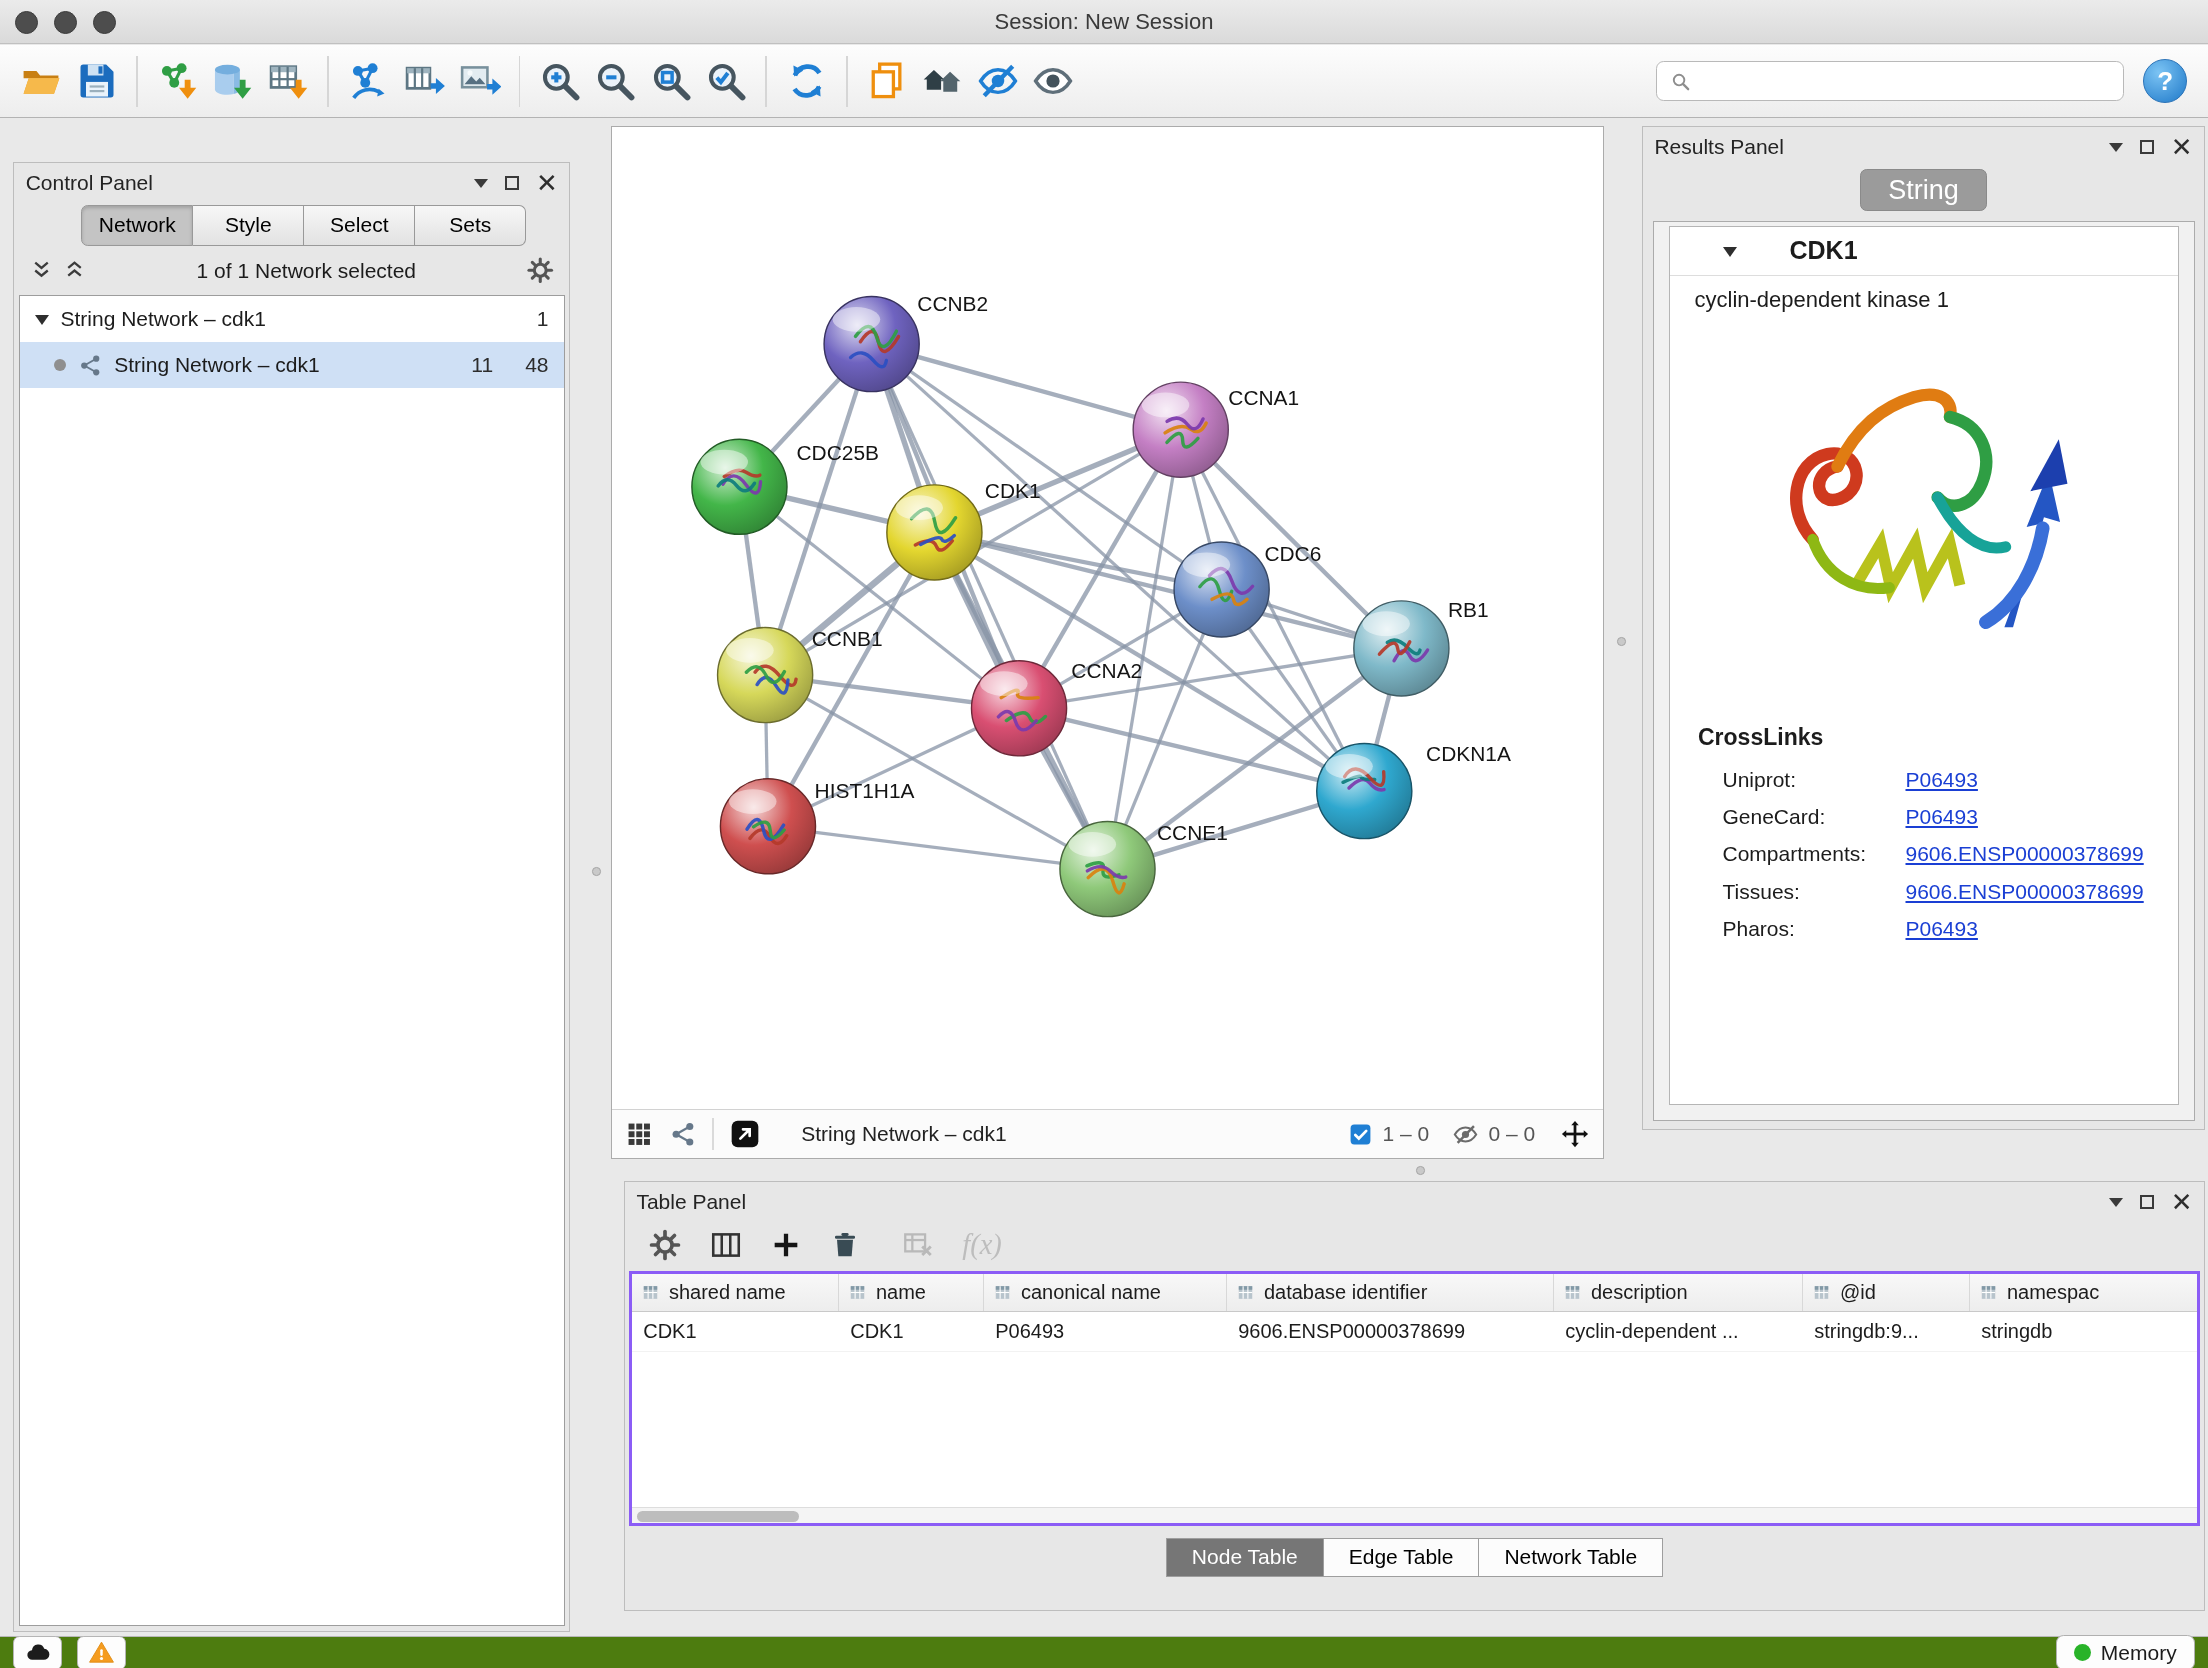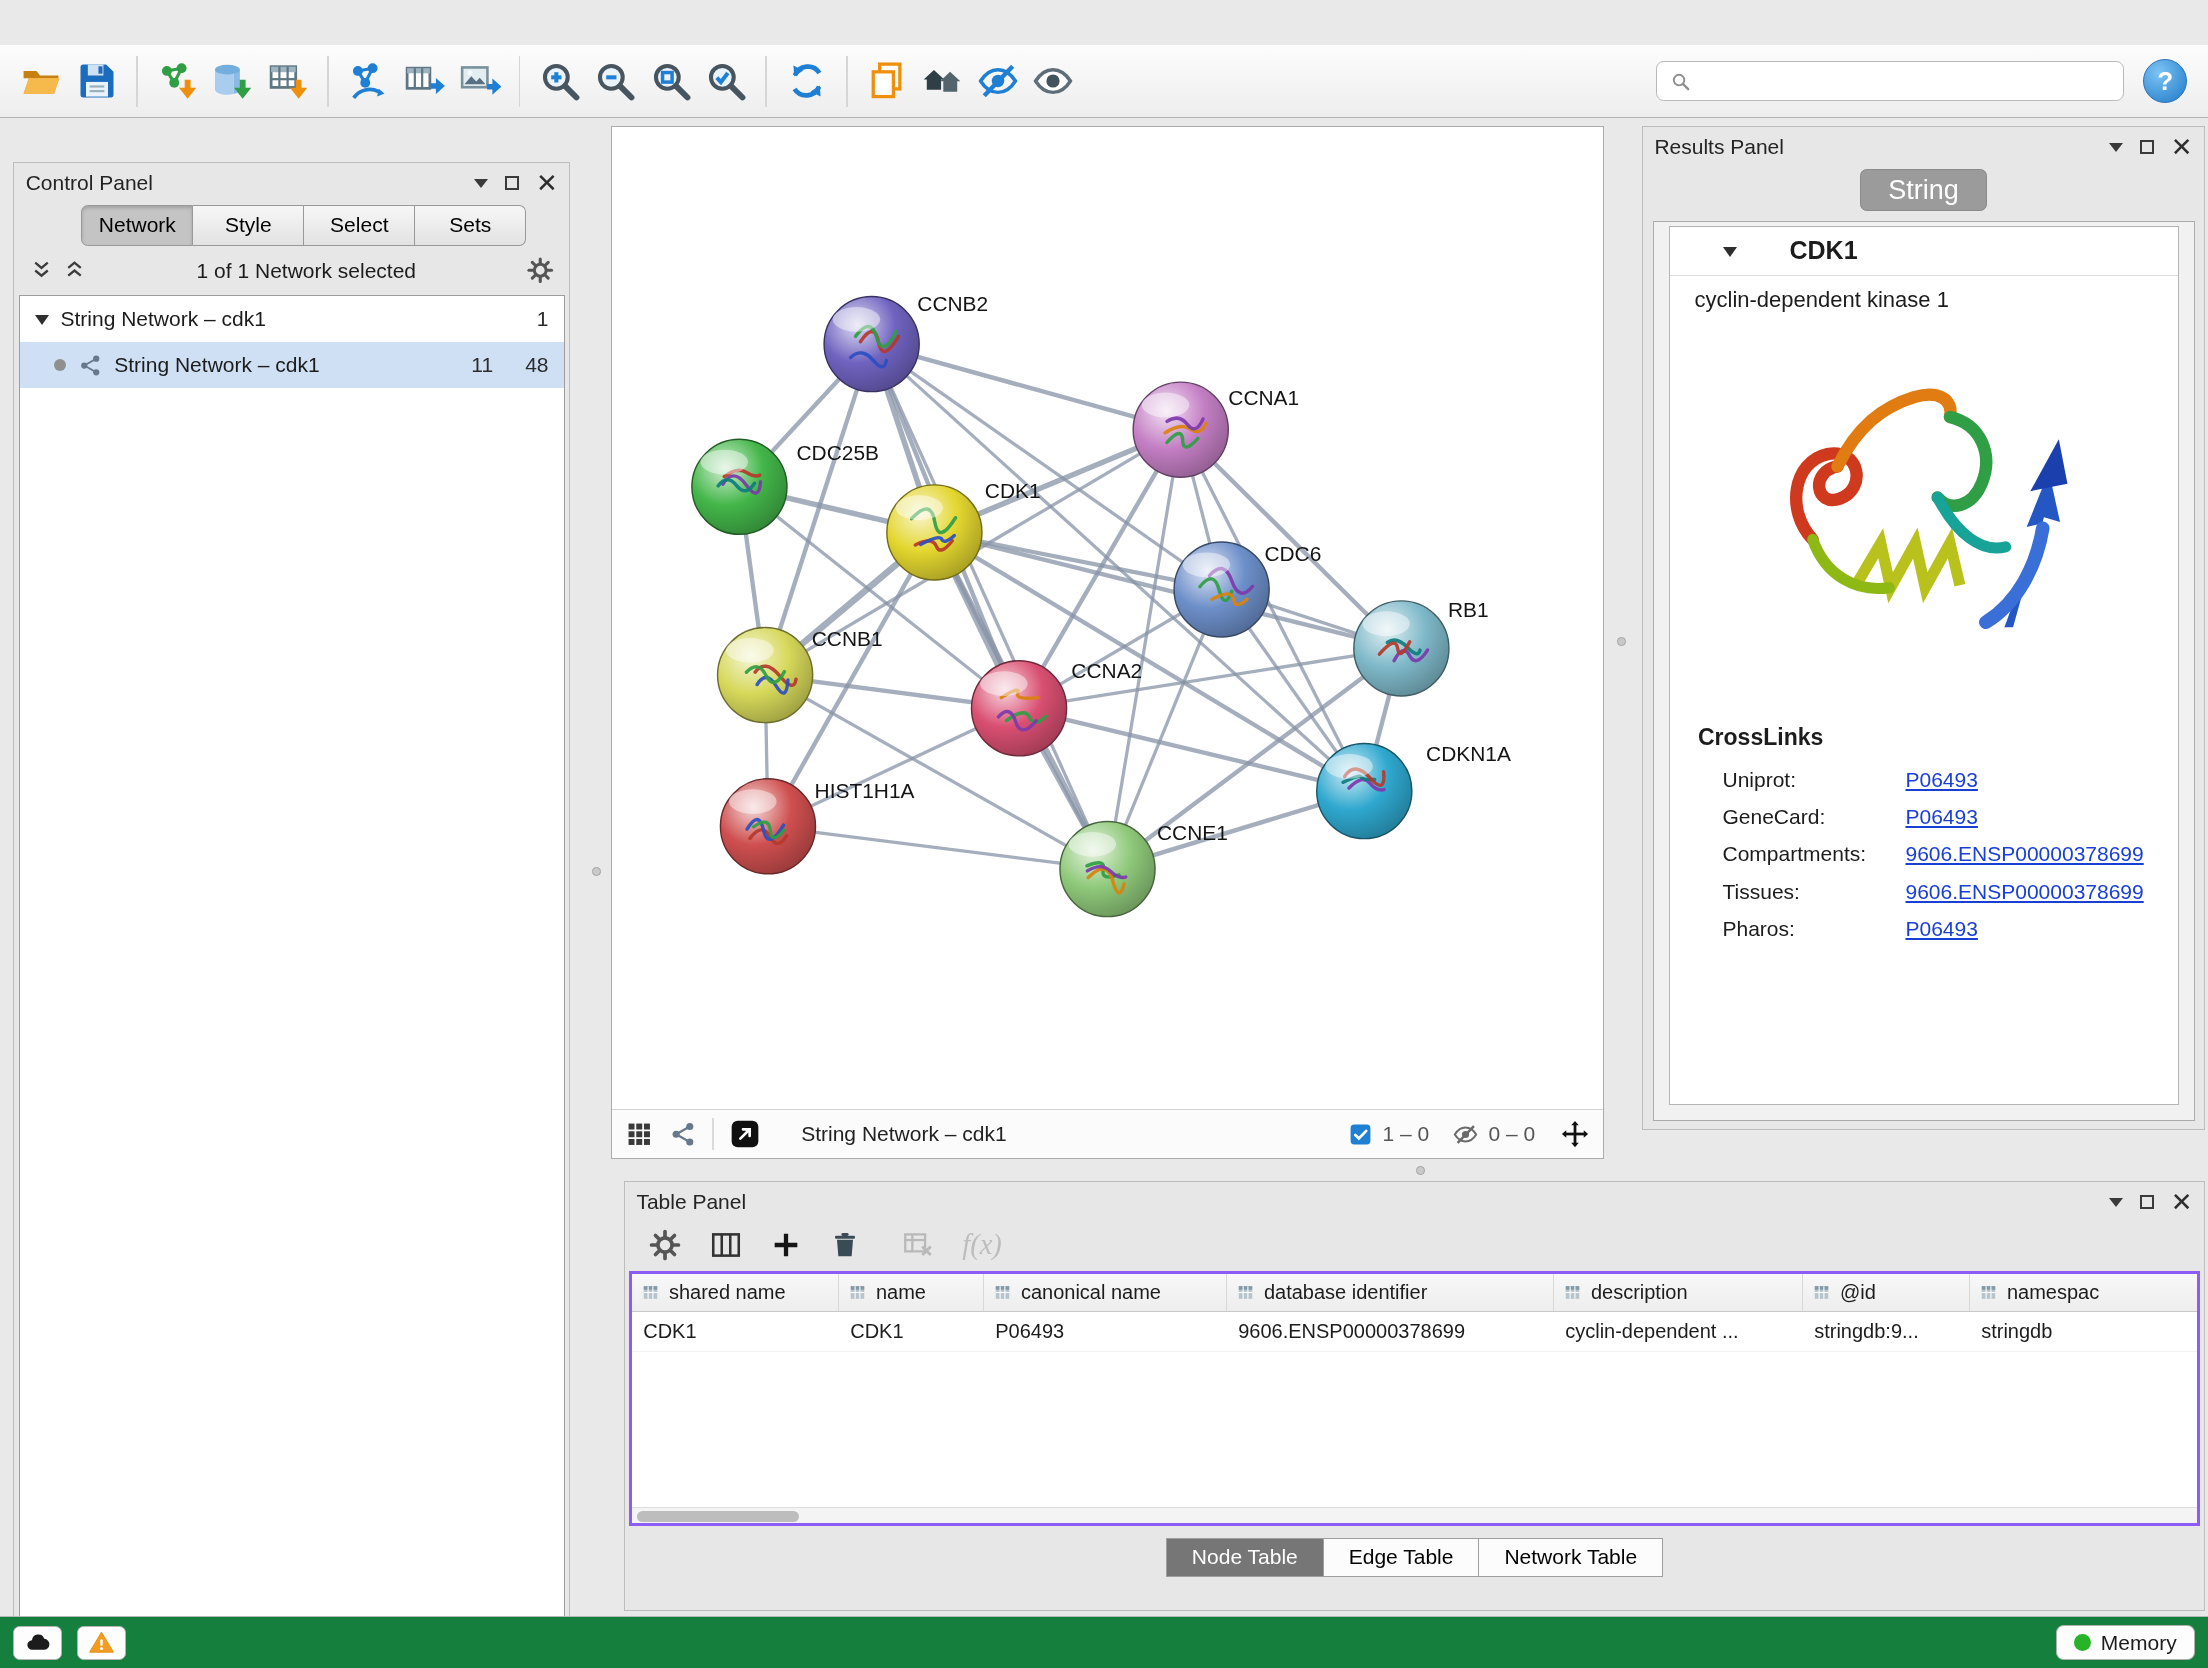--- a/index.html
+++ b/index.html
@@ -74,31 +74,37 @@
   .th{display:flex;align-items:center;gap:8.6px;padding:0 9.5px;border-right:1px solid #d8d8d8;font-size:20px;flex:none;}
   .nt-row{display:flex;height:40px;border-bottom:1px solid #f2f2f2;}
   .td{display:flex;align-items:center;padding:0 11.4px;font-size:20px;flex:none;overflow:hidden;white-space:nowrap;}
   #nt-scroll{position:absolute;left:0;right:0;bottom:0;height:16px;background:#f4f4f4;border-top:1px solid #ddd;}
   #nt-thumb{position:absolute;left:5.7px;top:2.9px;width:162px;height:10.5px;border-radius:5.7px;background:#bdbdbd;}
   #tp-tabs{display:flex;justify-content:center;margin-top:11.4px;flex:none;}
   .tp-tab{padding:6.7px 25px;border:1px solid #9e9e9e;border-left:none;background:#fcfcfc;font-size:21px;}
   .tp-tab:first-child{border-left:1px solid #9e9e9e;}
   .tp-tab.sel{background:#767676;color:#fff;}
   
-  #statusbar{position:absolute;left:0;right:0;bottom:0;height:52px;background:#15803d;border-top:1px solid #b8b8b8;display:flex;align-items:center;gap:15px;padding:0 13.3px;}
+  #statusbar{position:absolute;left:0;right:0;bottom:0;height:32px;background:#4d7c0f;border-top:1px solid #b8b8b8;display:flex;align-items:center;gap:15px;padding:0 13.3px;}
   .sb-btn{width:49px;height:34px;border:1px solid #b5b5b5;border-radius:6.7px;background:#fdfdfd;display:flex;align-items:center;justify-content:center;}
   #memory-btn{margin-left:auto;display:flex;align-items:center;gap:9.5px;border:1px solid #b0b0b0;border-radius:7.6px;background:#fdfdfd;padding:4.8px 17px;font-size:21px;}
   #memory-dot{width:17px;height:17px;border-radius:50%;background:#29b329;}
   .splitter-dot{position:absolute;width:8.6px;height:8.6px;border-radius:50%;background:#c9c9c9;border:1px solid #a5a5a5;}
 </style>
 </head>
 <body>
 
 <div id="window">
 
+  <div id="titlebar">
+    <div class="tl" id="tl-close"></div>
+    <div class="tl" id="tl-min"></div>
+    <div class="tl" id="tl-zoom"></div>
+    <div id="window-title">Session: New Session</div>
+  </div>
 
   <div id="toolbar">
     <div id="tb-groups" style="display:flex;align-items:center;">
         <button class="tb-btn">
           <svg viewBox="0 0 24 24" width="44" height="44">
             <path d="M2.5 6.5h7l2 2.5h10v1.5H2.5z" fill="#c87f12"></path>
             <path d="M2.5 6.5V19h16.6l2.9-8.5H5.3L2.5 19z" fill="#eda226"></path>
             <path d="M5.3 10.5h16.7L19.1 19H2.5z" fill="#f6b94b"></path>
           </svg>
         </button>

